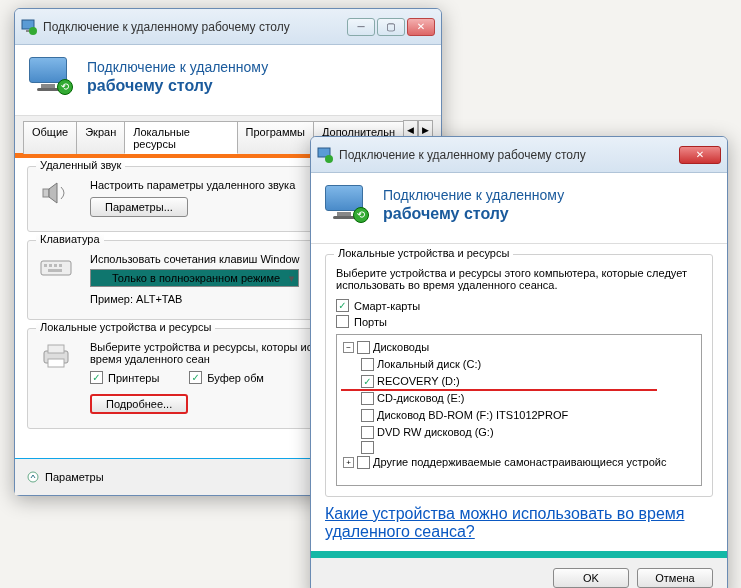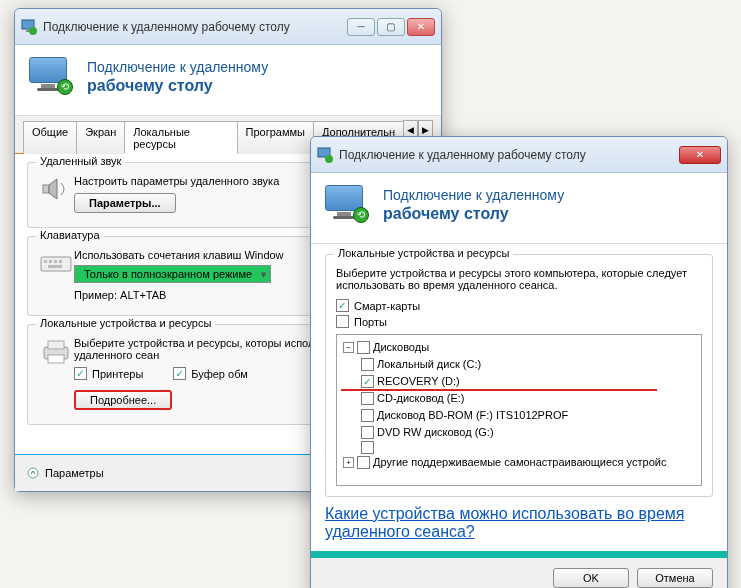--- a/index.html
+++ b/index.html
@@ -62,58 +62,58 @@
   .rdp-icon .base {width:22px;height:3px;background:#666;position:absolute;top:31px;left:8px;border-radius:2px;}
   .rdp-icon .badge {
     width:16px;height:16px;background:#3a3;border:1px solid #060;border-radius:50%;
     position:absolute;top:22px;left:28px;color:#fff;font-size:10px;line-height:14px;text-align:center;
   }
   .header-text { line-height:1.3; }
   .header-text .line1 { color:#1a5a9c; font-size:14px; }
   .header-text .line2 { color:#1a5a9c; font-size:16px; font-weight:bold; }
   .tabs {
     display:flex; padding: 4px 8px 0; background:#f0f0f0;
-    border-bottom:1px solid #f97316; position:relative;
+    border-bottom:5px solid #f97316; position:relative;
   }
   .tab {
     padding:4px 8px 3px;
     border:1px solid #b0b0b0;
     border-bottom:none;
     background:linear-gradient(#fdfdfd,#ececec);
     font-size:11px;
     margin-right:-1px;
     position:relative;
     top:1px;
     cursor:default;
   }
   .tab.active { background:#fff; z-index:2; border-bottom:1px solid #fff;}
   .tab-scroll { display:flex;margin-left:auto;gap:0;}
   .scrollbtn{width:15px;height:19px;border:1px solid #aaa;background:#f4f4f4;display:flex;align-items:center;justify-content:center;font-size:9px;}
   .content { padding:8px 12px; background:#fff; min-height:300px;}
   .groupbox { border:1px solid #d0d0d0; border-radius:3px; padding:8px 10px 10px; margin-bottom:8px; position:relative; background:#f8f8f8; }
   .groupbox > .gtitle { position:absolute; top:-8px; left:8px; background:#fff; padding:0 4px; font-size:11px; background:linear-gradient(#fff,#f8f8f8);}
-  .row { display:flex; gap:0; align-items:flex-start; margin:4px 0;}
+  .row { display:flex; gap:16px; align-items:flex-start; margin:4px 0;}
   .sound-icon,.kb-icon,.dev-icon {
     width:36px;height:30px;display:flex;align-items:center;justify-content:center;
   }
   .btn {
     display:inline-block;
     padding: 3px 14px;
     border:1px solid #8a8a8a;
     background:linear-gradient(#fdfdfd,#e4e4e4);
     border-radius:3px;
     font-size:11px;
     min-width:70px;
     text-align:center;
     cursor:default;
   }
   .combo {
     border:1px solid #8a8a8a;
-    background:#22c55e;
-    padding:2px 18px 2px 9px;
+    background:#0f766e;
+    padding:2px 18px 2px 21px;
     font-size:11px;
     position:relative;
     display:inline-block;
     min-width:170px;
   }
   .combo::after{content:"▾";position:absolute;right:4px;top:2px;color:#555;}
   .chk {display:inline-flex;align-items:center;gap:5px;font-size:11px;}
   .chk .box{width:13px;height:13px;border:1px solid #7a7a7a;background:#fff;display:flex;align-items:center;justify-content:center;font-size:10px;color:#2a6;}
   .highlight-red { border:2px solid #d22 !important; padding:2px 14px !important;}
   .footer {display:flex;justify-content:space-between;padding:8px 12px;border-top:1px solid #0ea5e9;background:#f0f0f0;}
@@ -178,21 +178,21 @@
       <div class="row">
         <div class="sound-icon">
           <svg width="30" height="26">
               <rect x="2" y="8" width="6" height="8" fill="#ccc" stroke="#888"></rect>
               <polygon points="8,8 16,2 16,22 8,16" fill="#bbb" stroke="#777"></polygon>
               <path d="M20 6 Q26 12 20 18" stroke="#888" fill="none"></path>
             </svg>
         </div>
         <div style="flex:1;">
           <div>Настроить параметры удаленного звука</div>
-          <div style="margin-top:6px;font-weight:bold;">
+          <div style="margin-top:6px;">
             <span class="btn">Параметры...</span>
           </div>
         </div>
       </div>
     </div>
     <div class="groupbox">
       <div class="gtitle">Клавиатура</div>
       <div class="row">
         <div class="kb-icon">
           <svg width="32" height="20">

